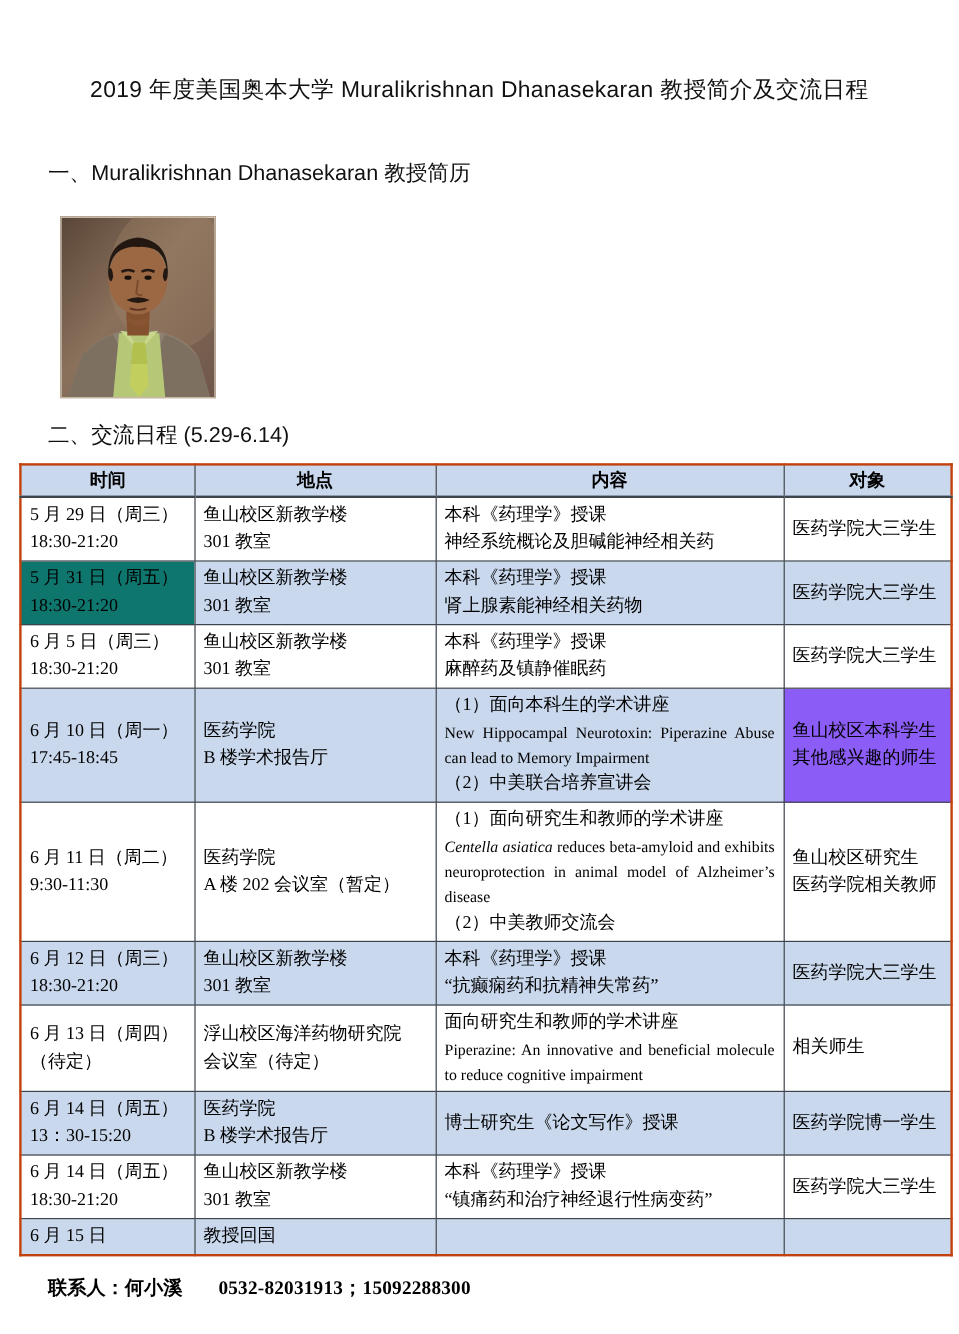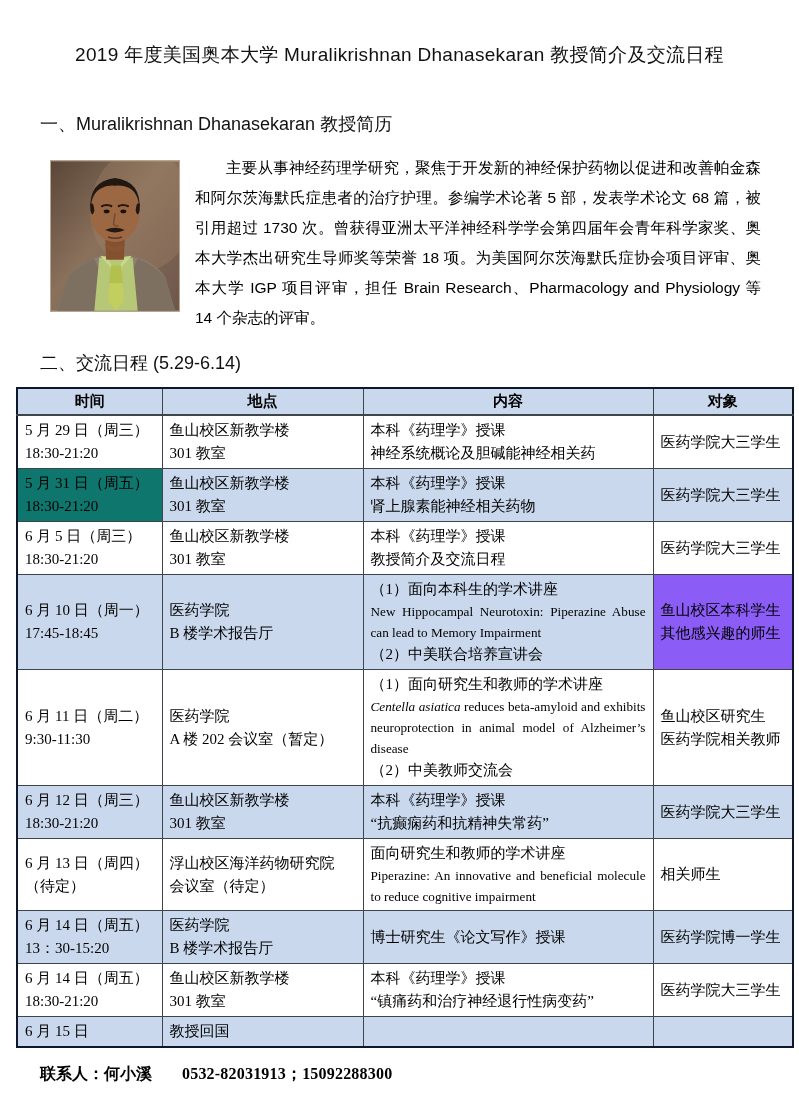--- a/index.html
+++ b/index.html
@@ -1,21 +1,21 @@
 <!DOCTYPE html>
 <html><head>
 <meta charset="utf-8">
 <style>
   html,body { margin:0; padding:0; }
   body {
     width:799px; height:1112px; background:#ffffff; color:#000;
     font-family:"Liberation Sans", sans-serif;
     position:relative; overflow:hidden;
   }
-  .doc { padding:42px 38px 0 38px; }
+  .doc { padding:62px 38px 0 38px; }
 
   .title {
     text-align:center; font-size:19px; font-weight:400;
     letter-spacing:0.3px; color:#111;
   }
   .section-heading {
     font-size:18px; font-weight:400; color:#111;
     margin:44px 0 0 2px;
   }
   .section-heading.second { margin-top:18px; }
@@ -27,21 +27,21 @@
   }
   .photo-box svg { display:block; }
   .bio-text {
     width:568px; margin-left:15px; margin-top:-7px;
     font-size:15.5px; line-height:30px; text-align:justify; text-indent:2em;
   }
 
   table.schedule {
     border-collapse:collapse; table-layout:fixed;
     width:776px; margin:12px 0 12px -22px;
-    border:2px solid #0f172a;
+    border:2px solid #c2410c;
   }
   .schedule th, .schedule td {
     border:1.5px solid #3d444b; box-sizing:border-box;
     vertical-align:middle; padding:3px 7px;
   }
   .schedule th {
     height:27px; font-size:15px; font-weight:bold; text-align:center;
     font-family:"Liberation Sans", sans-serif;
     border-bottom-width:2px;
   }
@@ -112,21 +112,20 @@
 
         <path d="M65 53 L63.5 64 Q65 66.5 68.5 65.5" stroke="#7a4a2b" stroke-width="1.6" fill="none"></path>
 
         <path d="M55 70 Q65 75 75 70 Q70 67.5 65 67.5 Q60 67.5 55 70 Z" fill="#241812"></path>
 
         <path d="M58 77 Q65 79.5 72 77" stroke="#5d3320" stroke-width="1.6" fill="none"></path>
 
         <path d="M54 84 Q65 90 76 84 Q72 92 65 92 Q58 92 54 84 Z" fill="#8a5636" opacity="0.7"></path>
       </svg>
     </div>
-    <div class="bio-text">主要从事神经药理学研究，聚焦于开发新的神经保护药物以促进和改善帕金森和阿尔茨海默氏症患者的治疗护理。参编学术论著 5 部，发表学术论文 68 篇，被引用超过 1730 次。曾获得亚洲太平洋神经科学学会第四届年会青年科学家奖、奥本大学杰出研究生导师奖等荣誉 18 项。为美国阿尔茨海默氏症协会项目评审、奥本大学 IGP 项目评审，担任 Brain Research、Pharmacology and Physiology 等 14 个杂志的评审。</div>
   </div>
 
   <div class="section-heading second">二、交流日程 (5.29-6.14)</div>
 
   <table class="schedule">
     <colgroup>
       <col class="col-time">
         <col class="col-place">
         <col class="col-content">
         <col class="col-audience">
@@ -178,21 +177,21 @@
           <td>
             <div class="cn-line">6 月 5 日（周三）</div>
             <div class="cn-line">18:30-21:20</div>
           </td>
           <td>
             <div class="cn-line">鱼山校区新教学楼</div>
             <div class="cn-line">301 教室</div>
           </td>
           <td>
             <div class="cn-line">本科《药理学》授课</div>
-            <div class="cn-line">教授简介及交流日程</div>
+            <div class="cn-line">麻醉药及镇静催眠药</div>
           </td>
           <td>
             <div class="cn-line">医药学院大三学生</div>
           </td>
         </tr>
         <tr>
           <td style="background: rgb(201, 216, 237);">
             <div class="cn-line">6 月 10 日（周一）</div>
             <div class="cn-line">17:45-18:45</div>
           </td>

